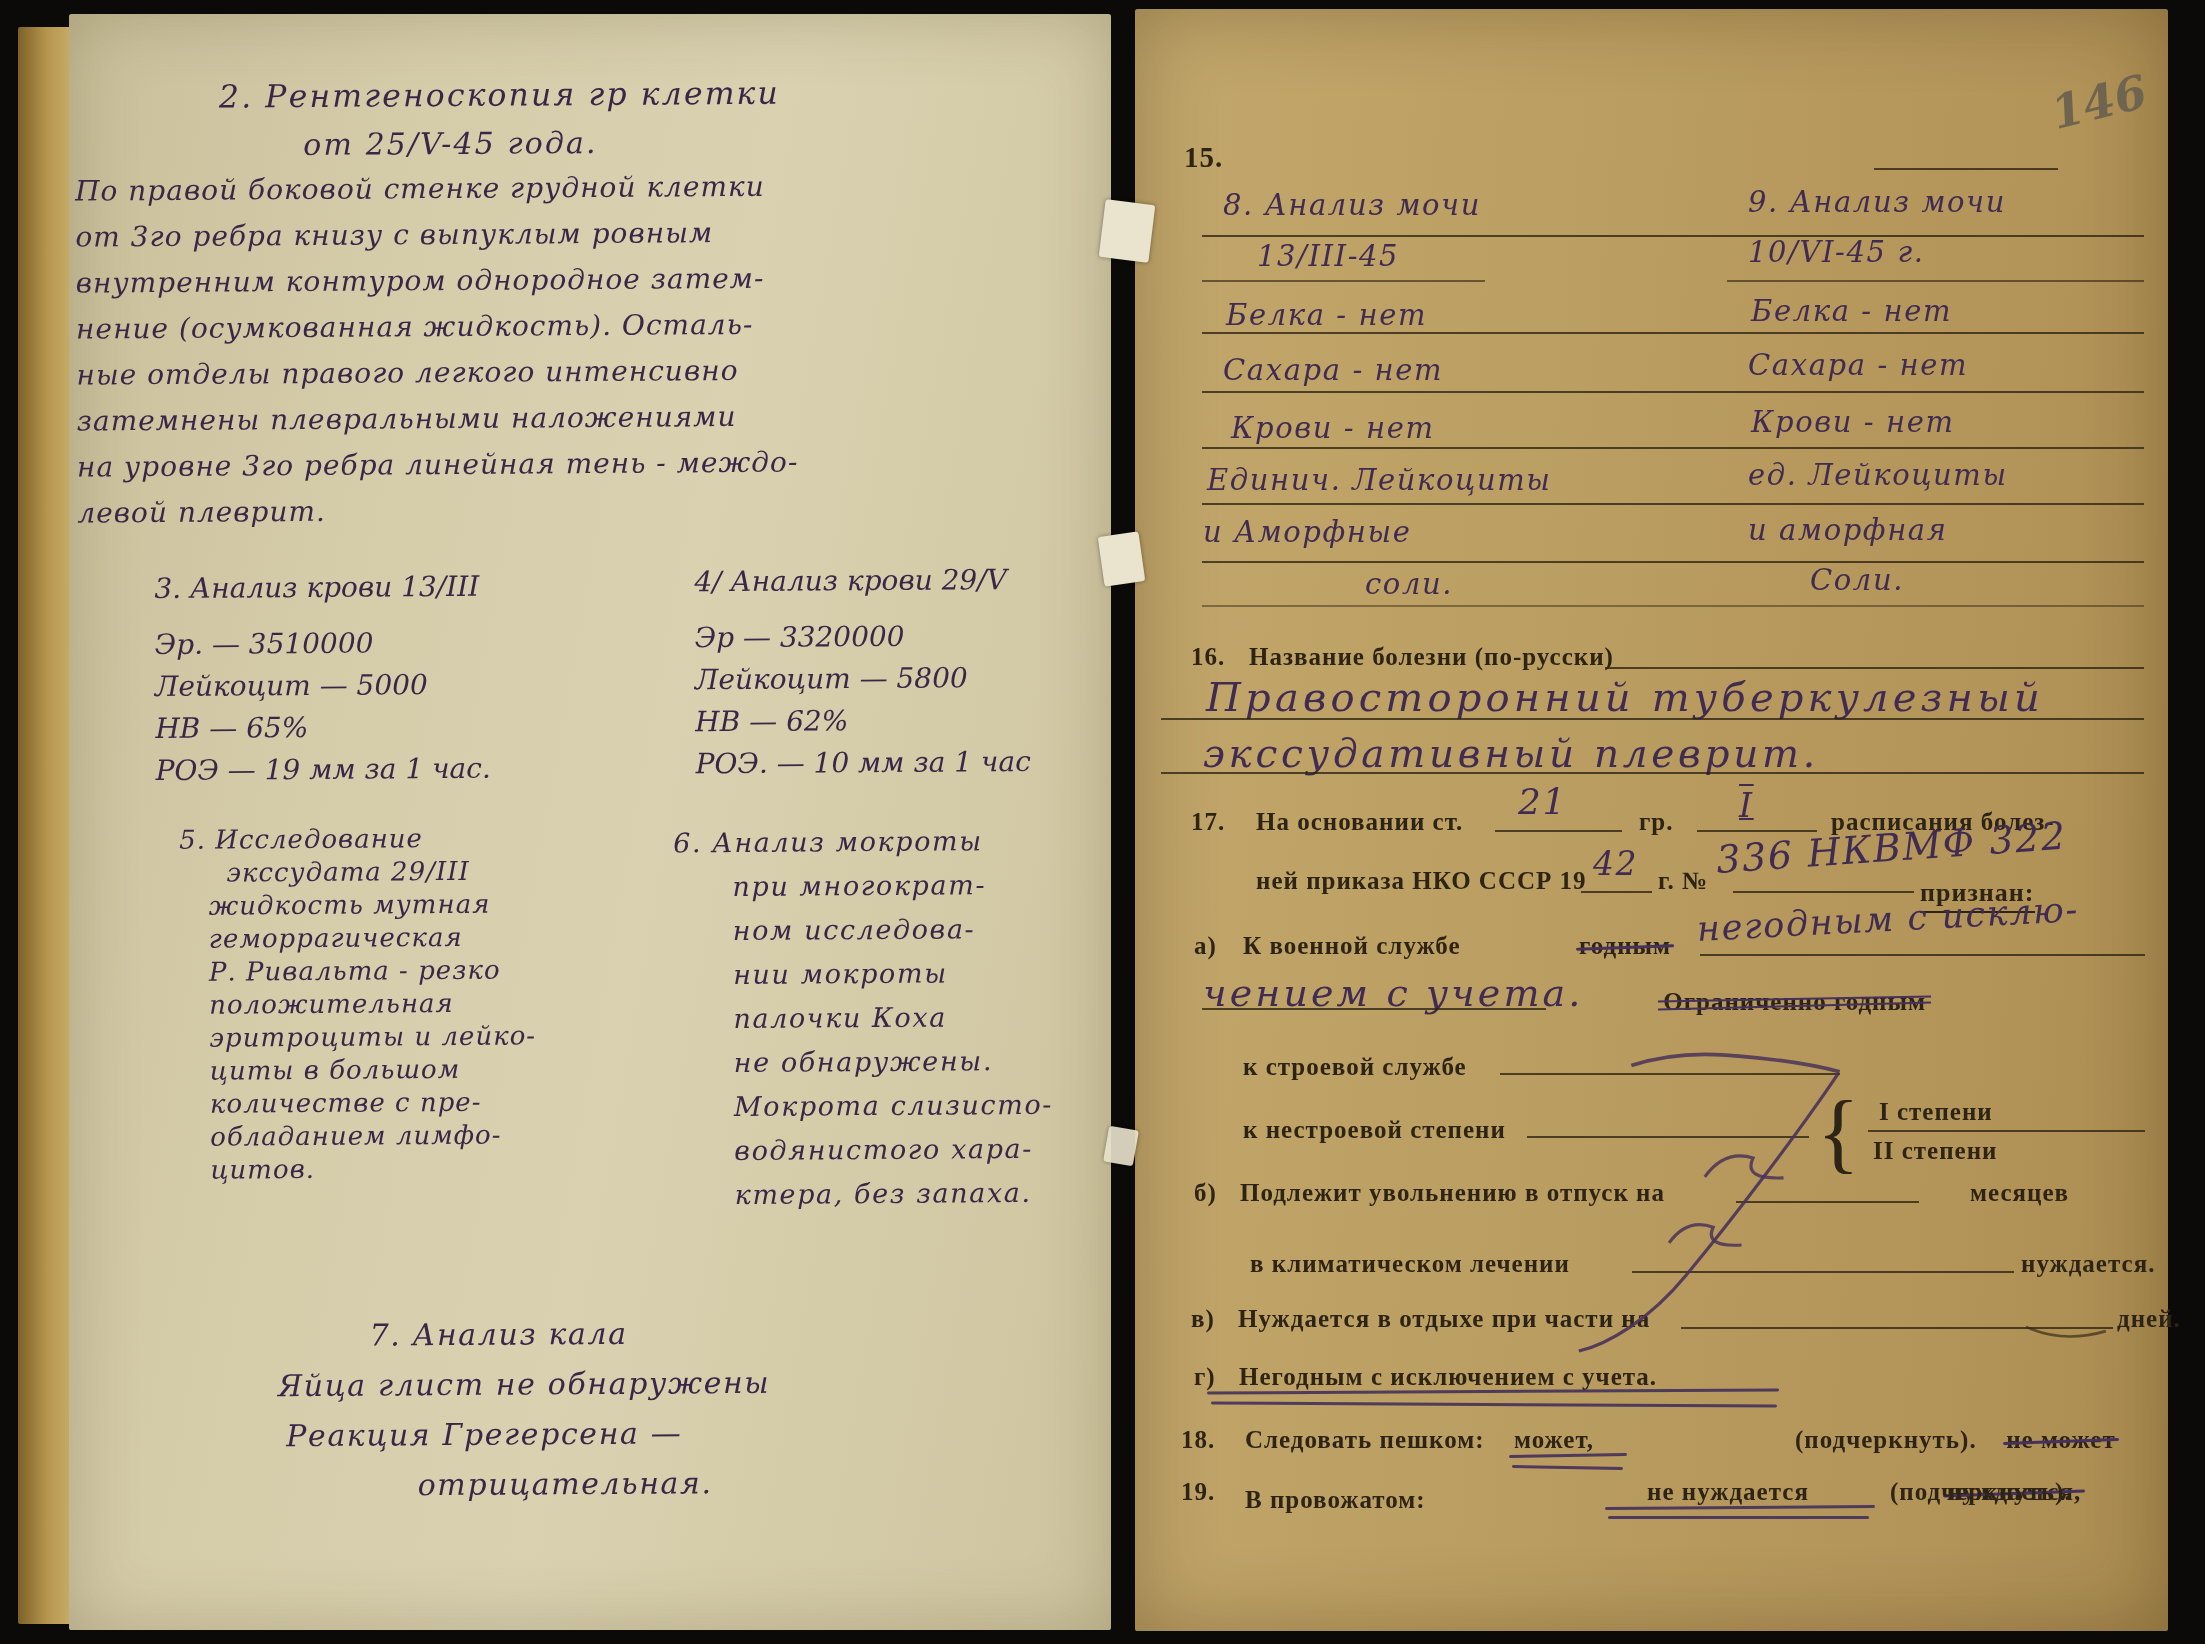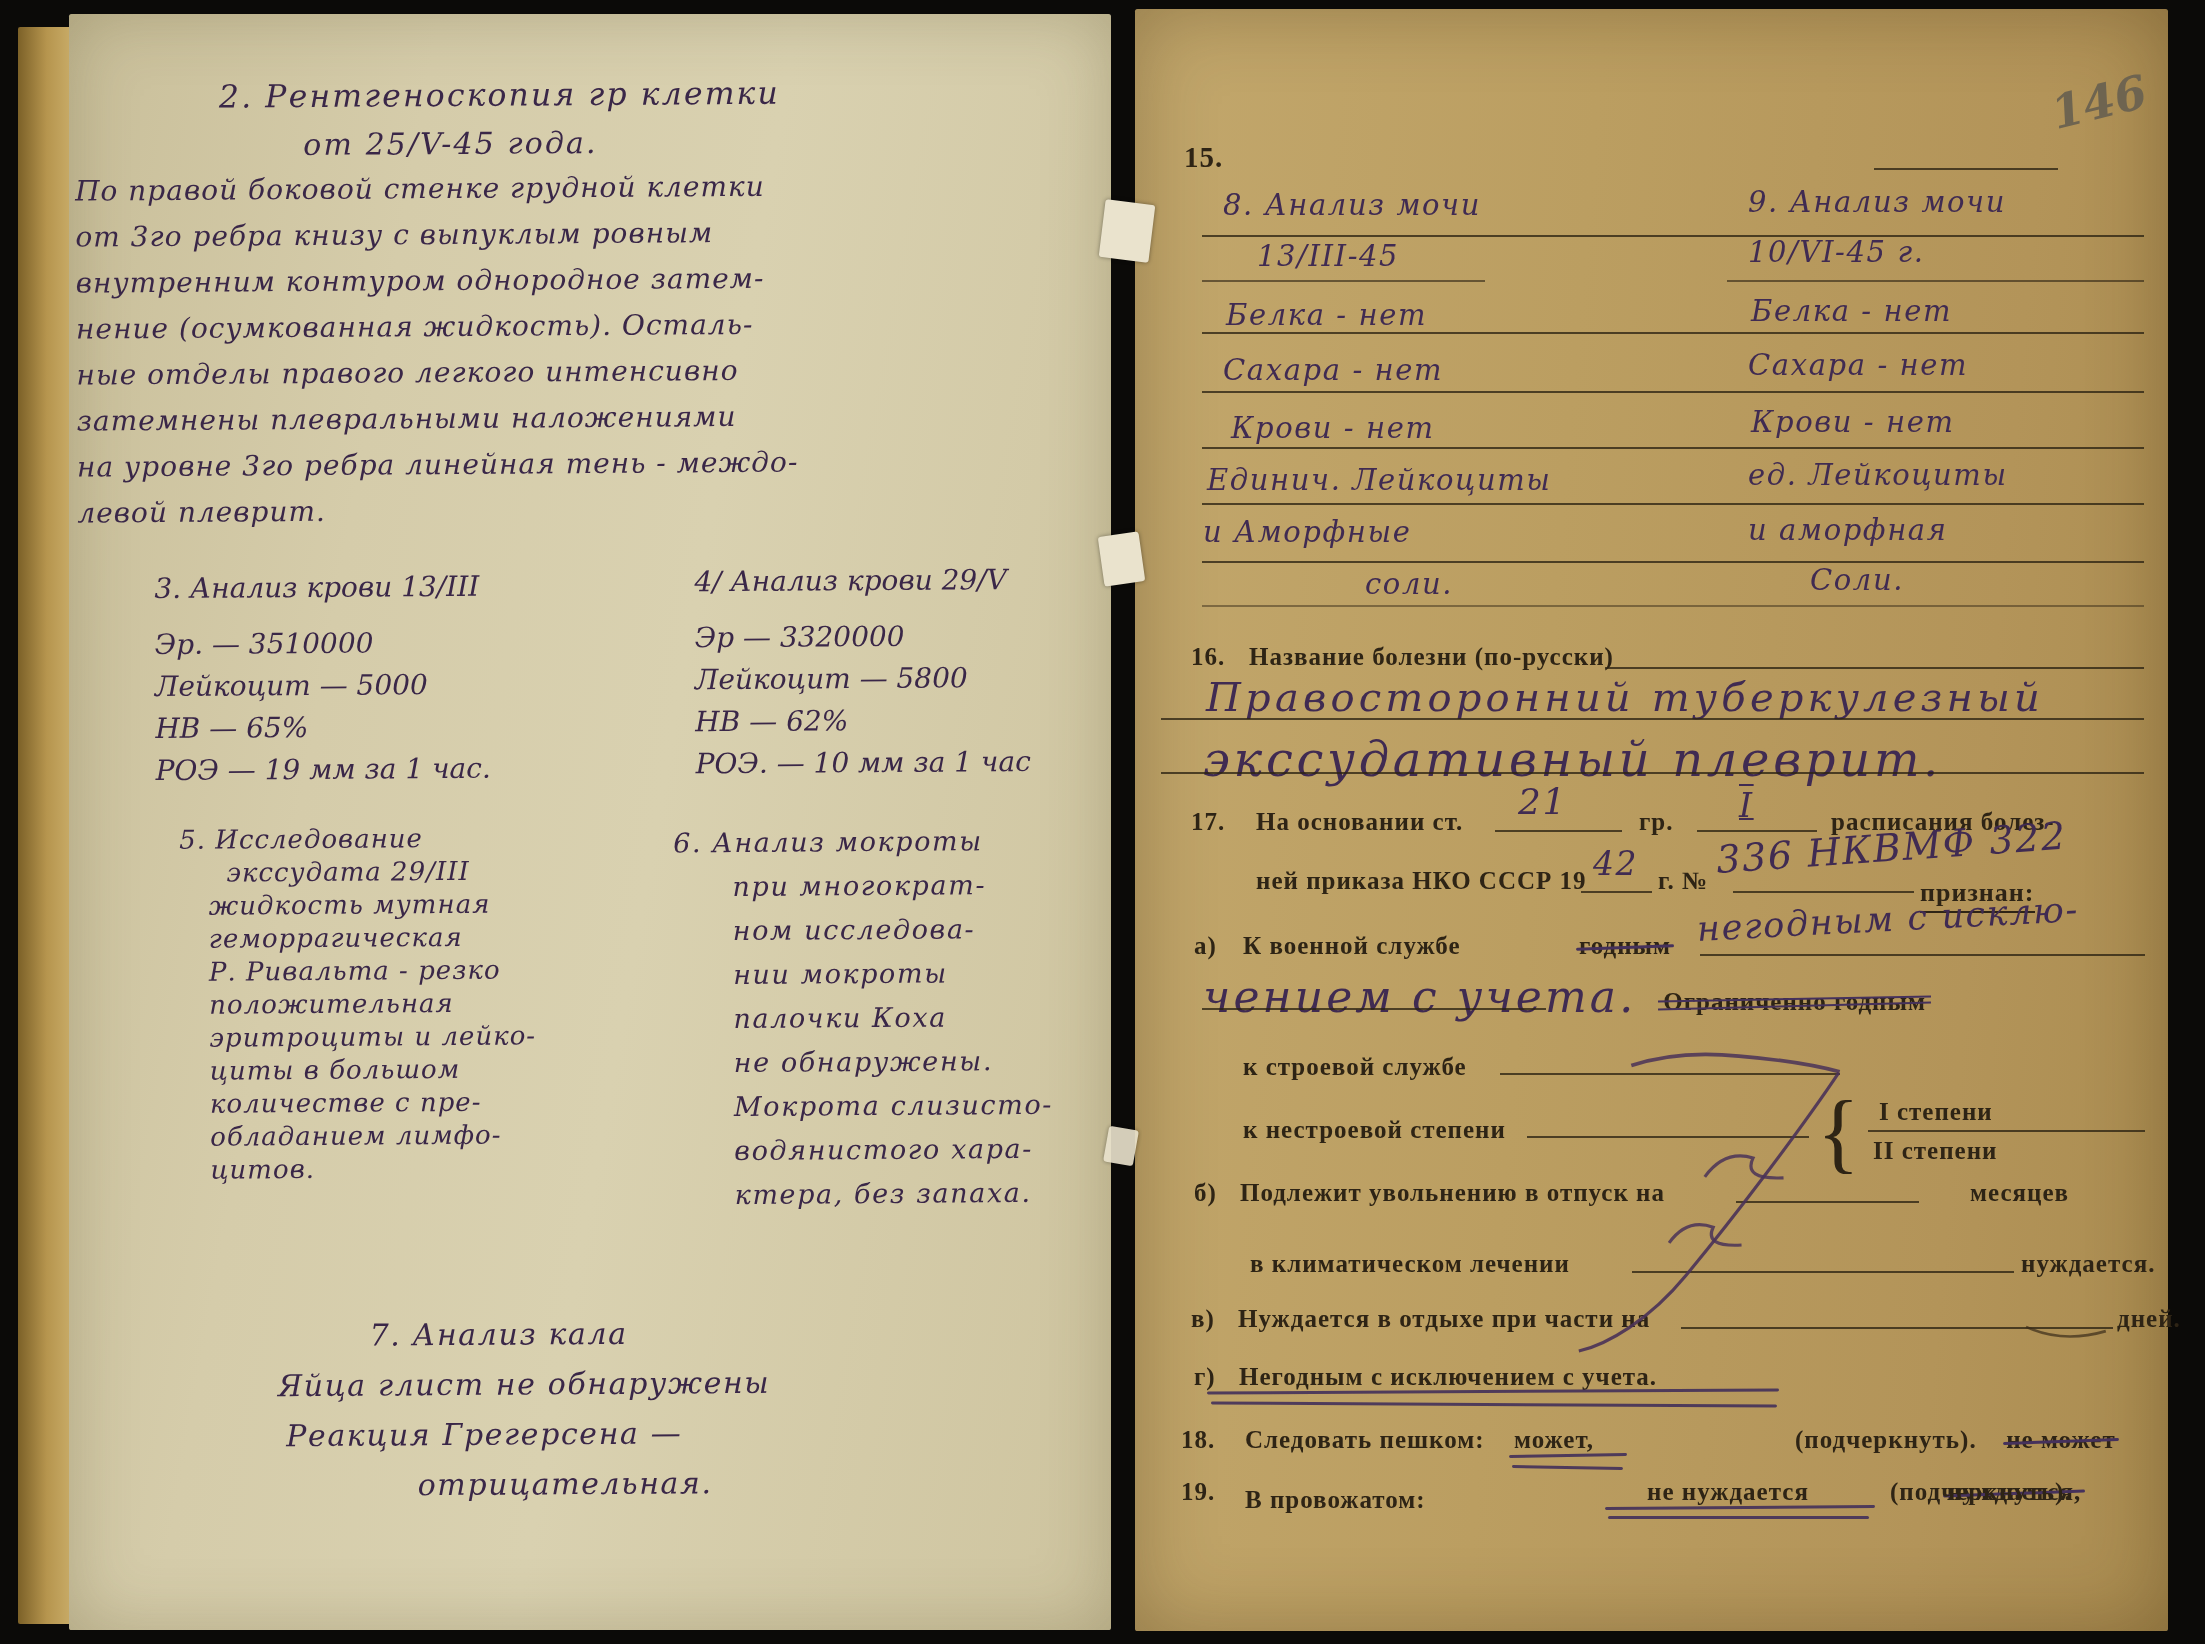--- a/index.html
+++ b/index.html
@@ -164,21 +164,21 @@
   <span class="h" style="left:1365px;top:567px;">соли.</span>
   <span class="h" style="left:1810px;top:563px;">Соли.</span>
   <div class="rule" style="left:1202px;top:605px;width:942px;opacity:.45;"></div>
 
   
   <span class="p" style="left:1191px;top:643px;">16.</span>
   <span class="p" style="left:1249px;top:643px;">Название болезни (по-русски)</span>
   <div class="rule" style="left:1605px;top:667px;width:539px;"></div>
   <span class="h" style="left:1206px;top:674px;font-size:40px;letter-spacing:4.2px;">Правосторонний туберкулезный</span>
   <div class="rule" style="left:1161px;top:718px;width:983px;"></div>
-  <span class="h" style="left:1203px;top:731px;font-size:48px;letter-spacing:3.7px;">экссудативный плеврит.</span>
+  <span class="h" style="left:1203px;top:731px;font-size:39px;letter-spacing:3.7px;">экссудативный плеврит.</span>
   <div class="rule" style="left:1161px;top:772px;width:983px;"></div>
 
   
   <span class="p" style="left:1191px;top:808px;">17.</span>
   <span class="p" style="left:1256px;top:808px;">На основании ст.</span>
   <span class="h" style="left:1518px;top:781px;font-size:36px;">21</span>
   <div class="rule" style="left:1495px;top:830px;width:127px;"></div>
   <span class="p" style="left:1639px;top:808px;">гр.</span>
   <span class="h ovl" style="left:1739px;top:786px;font-size:33px;">I</span>
   <div class="rule" style="left:1697px;top:830px;width:120px;"></div>
@@ -191,21 +191,21 @@
   <span class="h" style="left:1718px;top:838px;font-size:38px;transform:rotate(-4deg);transform-origin:left bottom;">336 НКВМФ 322</span>
   <div class="rule" style="left:1733px;top:891px;width:181px;"></div>
   <span class="p" style="left:1920px;top:878px;font-size:26px;border-bottom:2.1px solid #2e2415;padding-bottom:3.1px;">признан:</span>
 
   
   <span class="p" style="left:1194px;top:932px;">а)</span>
   <span class="p" style="left:1243px;top:932px;">К военной службе</span>
   <span class="p struck" style="left:1579px;top:932px;">годным</span>
   <span class="h" style="left:1698px;top:909px;font-size:35px;transform:rotate(-3deg);transform-origin:left bottom;">негодным с исклю-</span>
   <div class="rule" style="left:1700px;top:954px;width:445px;"></div>
-  <span class="h" style="left:1203px;top:971px;font-size:44px;letter-spacing:3.1px;">чением с учета.</span>
+  <span class="h" style="left:1203px;top:971px;font-size:38px;letter-spacing:3.1px;">чением с учета.</span>
   <div class="rule" style="left:1202px;top:1008px;width:344px;"></div>
   <span class="p struck2" style="left:1569px;top:988px;text-align:right;">Ограниченно годным</span>
 
   
   <span class="p" style="left:1243px;top:1053px;">к строевой службе</span>
   <div class="rule" style="left:1500px;top:1073px;width:340px;"></div>
   <span class="p" style="left:1243px;top:1116px;">к нестроевой степени</span>
   <div class="rule" style="left:1527px;top:1136px;width:282px;"></div>
   <span class="p" style="left:1817px;top:1088px;font-size:89px;font-weight:400;line-height:1;">{</span>
   <span class="p" style="left:1879px;top:1098px;">I степени</span>

